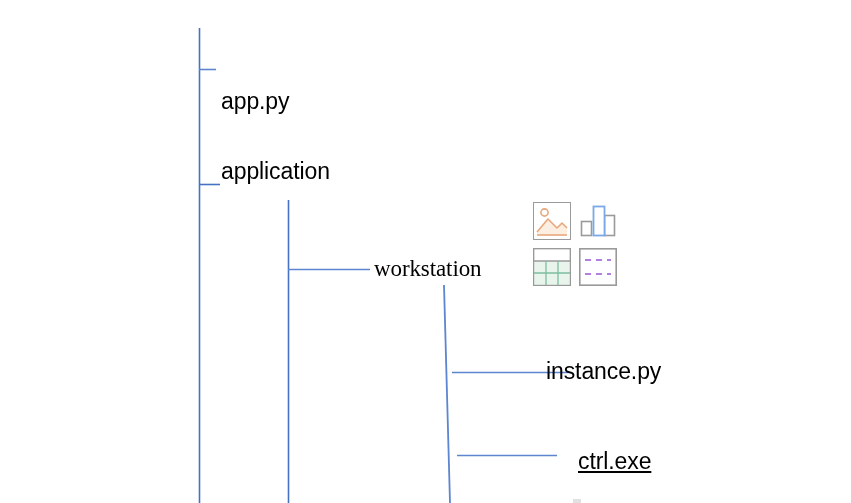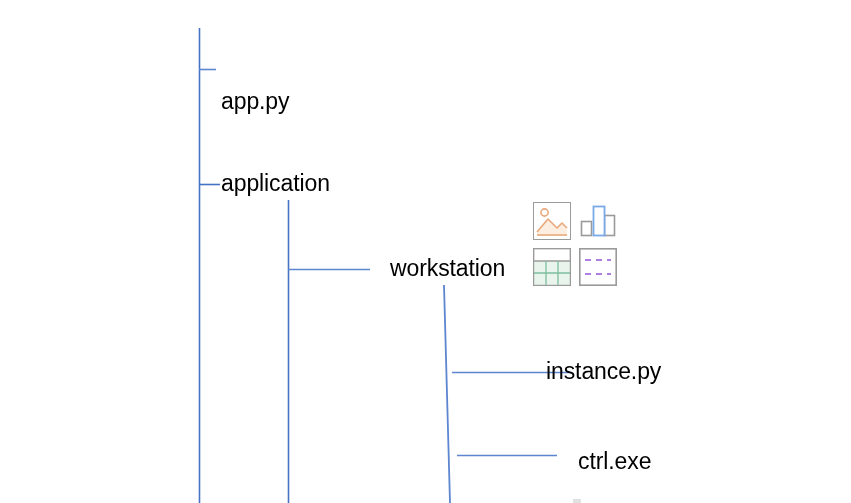--- a/index.html
+++ b/index.html
@@ -81,27 +81,27 @@
 
   <line x1="444" y1="285" x2="450" y2="503" stroke="#5d85d0" stroke-width="1.8"></line>
 
   <line x1="452" y1="372.5" x2="572" y2="372.5" stroke="#5d85d0" stroke-width="1.5"></line>
 
   <line x1="457" y1="455.5" x2="557" y2="455.5" stroke="#5d85d0" stroke-width="1.5"></line>
 </svg>
 
 <div class="node-label" style="left:221px; top:48px;margin-top:42px;">app.py</div>
 
-<div class="node-label" style="left:221px; top:172px;">application</div>
+<div class="node-label" style="left:221px; top:160px;">application</div>
 
-<div class="node-label" style="left:390px; top:257px;">workstation</div>
+<div class="node-label" style="left:374px; top:257px;font-family:Liberation Serif, serif;">workstation</div>
 
 <div class="node-label" style="left:546px; top:360px;">instance.py</div>
 
-<div class="node-label" style="left:578px; top:450px;">ctrl.exe</div>
+<div class="node-label" style="left:578px; top:450px;text-decoration:underline;">ctrl.exe</div>
 
 <div id="icon-cluster">
 
   <div class="icon-tile" id="icon-image">
     <svg width="38" height="38" viewBox="0 0 38 38" xmlns="http://www.w3.org/2000/svg">
       <rect x="0.5" y="0.5" width="37" height="37" fill="#ffffff" stroke="#9a9a9a" stroke-width="1"></rect>
       <path d="M4 30 L15 17 L24 26 L29 21 L34 26 L34 33 L4 33 Z" fill="#fdeee2"></path>
       <path d="M4 30 L15 17 L24 26 L29 21 L34 26" fill="none" stroke="#e8a87c" stroke-width="1.6" stroke-linejoin="round"></path>
       <line x1="4" y1="33" x2="34" y2="33" stroke="#e8a87c" stroke-width="1.6"></line>
       <circle cx="11.5" cy="10.5" r="3.6" fill="none" stroke="#e8a87c" stroke-width="1.6"></circle>

